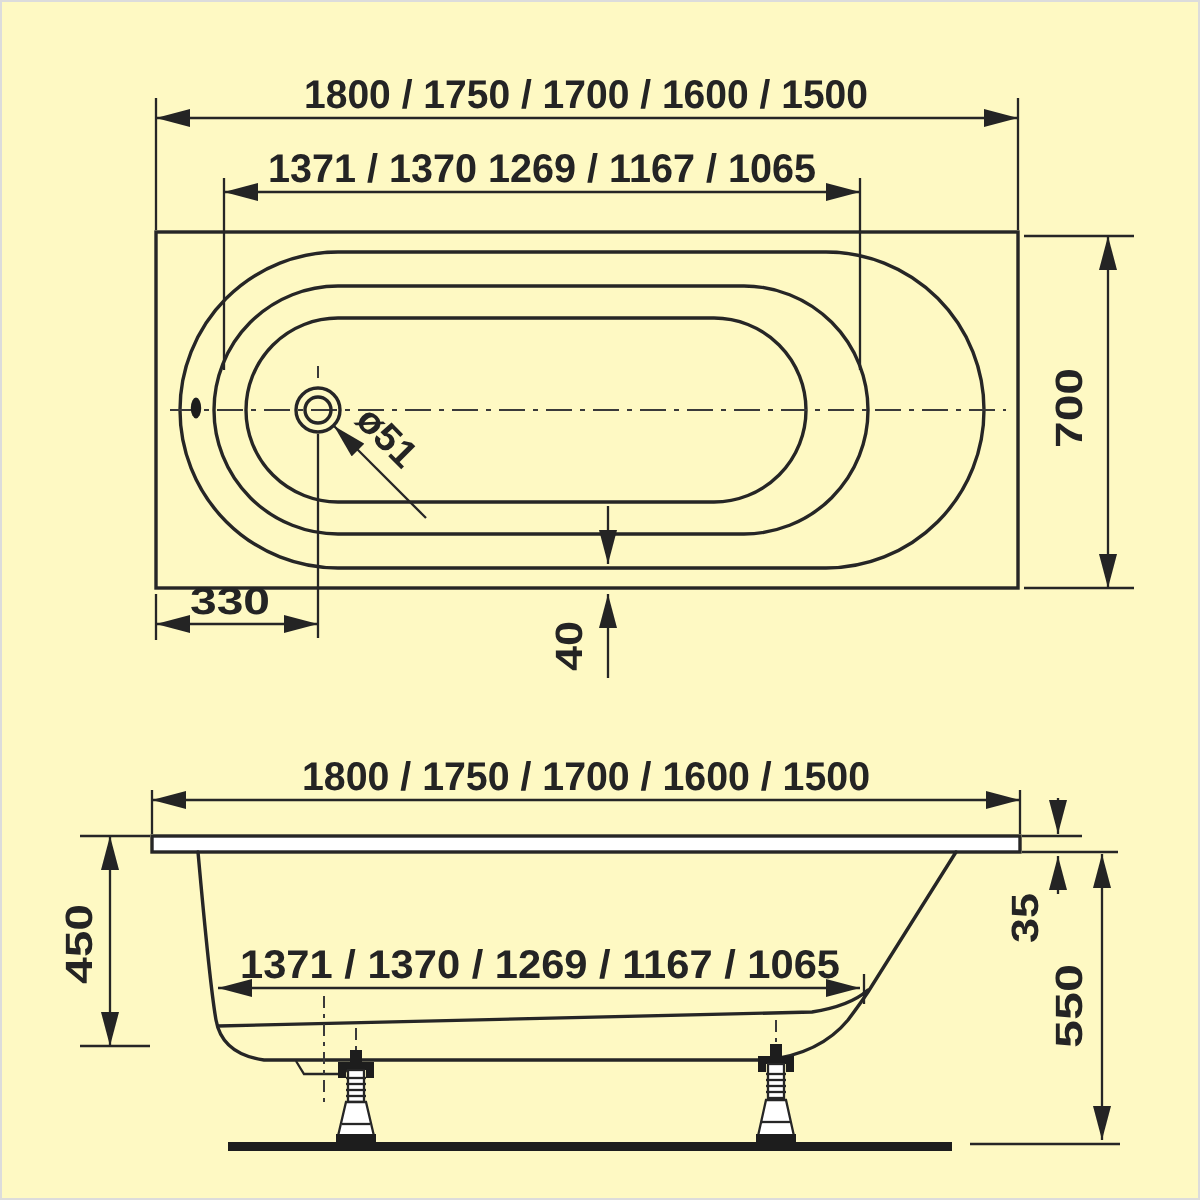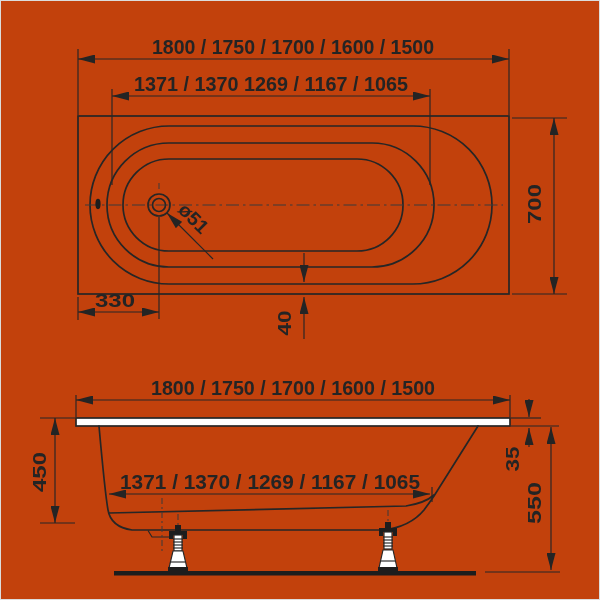--- a/index.html
+++ b/index.html
@@ -1,17 +1,17 @@
 <!DOCTYPE html>
 <html><head>
 <meta charset="utf-8">
 <style>
   html,body{margin:0;padding:0;background:#ffffff;}
   .stage{
-    width:598px;height:598px;border:1px solid #dcdcdc;background:#c2410c;
+    width:598px;height:598px;border:1px solid #dcdcdc;background:#fef9c3;
     position:relative;overflow:hidden;
   }
   svg{display:block;}
   .outline{fill:none;stroke:#262626;stroke-width:1.7;stroke-linecap:round;}
   .thin{fill:none;stroke:#262626;stroke-width:1.15;}
   .dimline{fill:none;stroke:#262626;stroke-width:1.15;}
   .fillDark{fill:#1d1d1d;stroke:none;}
   .whiteFill{fill:#ffffff;}
   .centerline{fill:none;stroke:#3a3a3a;stroke-width:1;stroke-dasharray:13 4 2.5 4;}
   .dashshort{fill:none;stroke:#3a3a3a;stroke-width:1;stroke-dasharray:6 3 2 3;}

